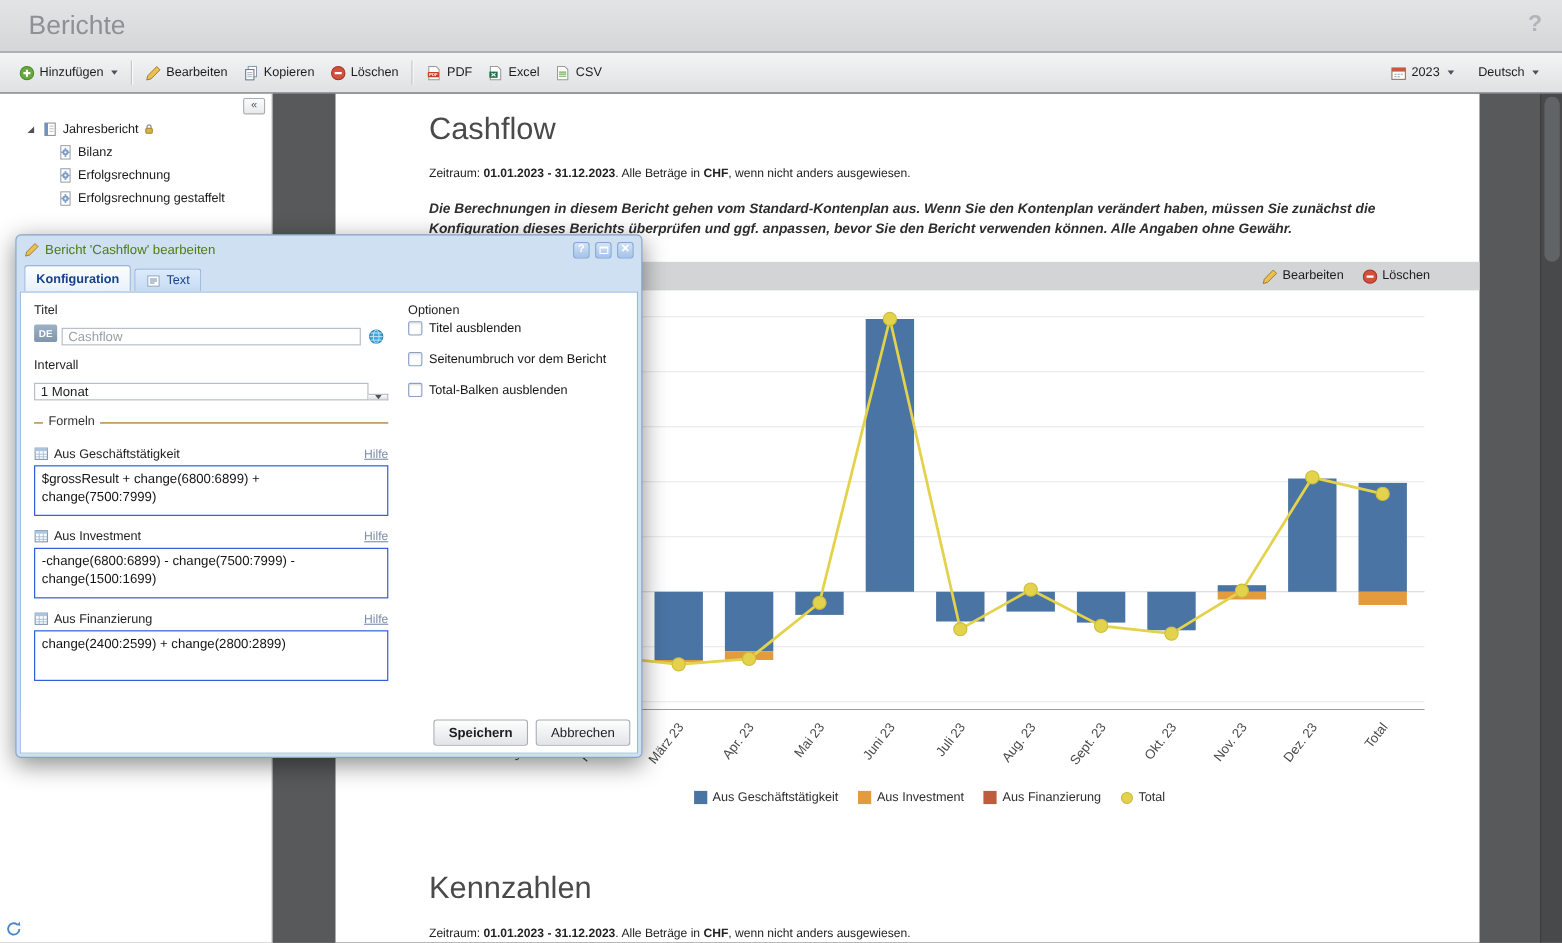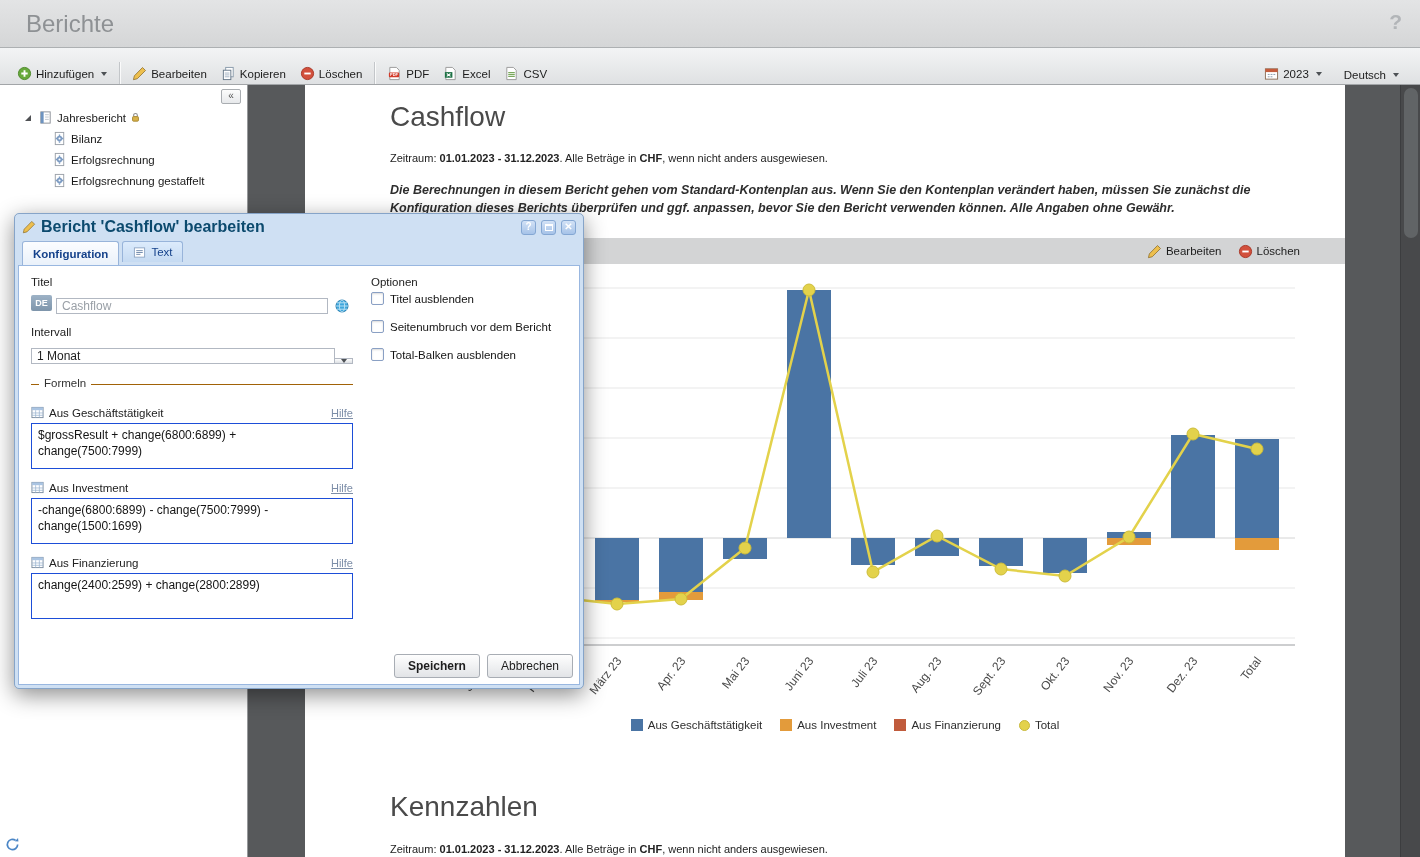--- a/index.html
+++ b/index.html
@@ -7,21 +7,21 @@
 body{font-family:"Liberation Sans",sans-serif;position:relative;overflow:hidden;background:#57595b}
 .icon{display:inline-flex;align-items:center;justify-content:center}
 .icon svg{display:block}
 
 
 .titlebar{position:absolute;left:0;top:0;width:100%;height:48px;background:linear-gradient(#e3e4e5,#d5d6d7);border-bottom:1px solid #adb0b2;z-index:6}
 .app-title{position:absolute;left:26px;top:10px;font-size:24px;color:#8e9194}
 .header-help{position:absolute;right:18px;top:10px;font-size:21px;font-weight:bold;color:#b2b5b8;cursor:pointer}
 
 
-.toolbar{position:absolute;left:0;top:48px;width:100%;height:37px;background:linear-gradient(#f3f4f5,#dfe1e3);border-bottom:1px solid #a2a5a8;display:flex;align-items:flex-end;padding:0 10px;z-index:6}
+.toolbar{position:absolute;left:0;top:48px;width:100%;height:37px;background:linear-gradient(#f3f4f5,#dfe1e3);border-bottom:1px solid #a2a5a8;display:flex;align-items:center;padding:0 10px;z-index:6}
 .tbtn{display:flex;align-items:center;gap:4px;padding:3px 7px;font-size:11.5px;color:#1c1c1c;cursor:pointer;border-radius:3px;white-space:nowrap}
 .tsep{width:1px;height:22px;background:#c3c6c9;margin:0 5px;box-shadow:1px 0 0 rgba(255,255,255,.8)}
 .tspacer{flex:1}
 .caret{width:0;height:0;border-left:3.5px solid transparent;border-right:3.5px solid transparent;border-top:4px solid #4d5155;margin-left:3px}
 
 
 .workspace{position:absolute;left:0;top:85px;right:0;bottom:0}
 
 
 .sidebar{position:absolute;left:0;top:0;bottom:0;width:248px;background:#fff;border-right:1px solid #97999b;z-index:2}
@@ -50,24 +50,24 @@
 .strip{position:absolute;left:0;top:153px;width:1097px;height:26px;background:#d3d4d5;z-index:3;display:flex;align-items:center;justify-content:flex-end;gap:16px;padding-right:45px}
 .strip-btn{display:flex;align-items:center;gap:4px;font-size:11.5px;color:#1c1c1c;cursor:pointer}
 
 
 .vscroll{position:absolute;top:0;right:0;bottom:0;width:20px;background:#48494b;border-left:1px solid #3c3d3f;z-index:4}
 .vscroll-thumb{position:absolute;top:3px;left:3px;width:14px;height:150px;border-radius:7px;background:#616466;cursor:pointer}
 
 
 .dialog{position:absolute;left:14px;top:213px;width:570px;height:476px;background:#cfe0f3;border:1px solid #86a4c8;border-radius:5px;box-shadow:0 6px 22px rgba(0,0,0,.45);z-index:100;display:flex;flex-direction:column;padding:0 3px 3px}
 .dlg-header{height:26px;display:flex;align-items:center;gap:5px;padding:0 4px;cursor:move}
-.dlg-title{flex:1;font-size:16px;font-weight:bold;color:#0c4a6e}
+.dlg-title{flex:1;font-size:12px;font-weight:normal;color:#4d7c0f}
 .wtool{width:15px;height:15px;border-radius:3px;background:linear-gradient(#d3e2f6,#a6c3e8);border:1px solid #84a7d3;color:#fff;font-size:10px;font-weight:bold;display:flex;align-items:center;justify-content:center;cursor:pointer;line-height:1}
 .maxbox{width:8px;height:7px;border:1px solid #fff;border-top-width:2px}
-.dlg-tabs{display:flex;align-items:flex-start;gap:3px;padding:1px 0 0 4px;height:25px}
+.dlg-tabs{display:flex;align-items:flex-end;gap:3px;padding:1px 0 0 4px;height:25px}
 .tab{height:21px;display:flex;align-items:center;gap:5px;padding:0 10px;border:1px solid #98b4da;border-bottom:none;border-radius:3px 3px 0 0;background:linear-gradient(#dcebfc,#c5daf2);font-size:11.5px;color:#15428b;cursor:pointer}
 .tab.active{height:24px;background:linear-gradient(#fbfdff,#eaf1fa);font-weight:bold}
 .dlg-panel{flex:1;background:#fff;border:1px solid #99b7e0;display:flex;flex-direction:column;position:relative}
 .dlg-main{flex:1;position:relative}
 .col-left{position:absolute;left:12px;top:10px;width:322px}
 .col-right{position:absolute;left:352px;top:10px;width:206px}
 .fld-label{font-size:11.5px;color:#222;margin-bottom:4px}
 .frow{display:flex;align-items:flex-end;height:22px;margin-bottom:12px}
 .tf{flex:1;border:1px solid #b2b8c2;background:#fff;display:flex;align-items:center;padding:0 5px;font-size:12px;color:#222;cursor:text}
 .tf .ph{color:#9aa0a7}

